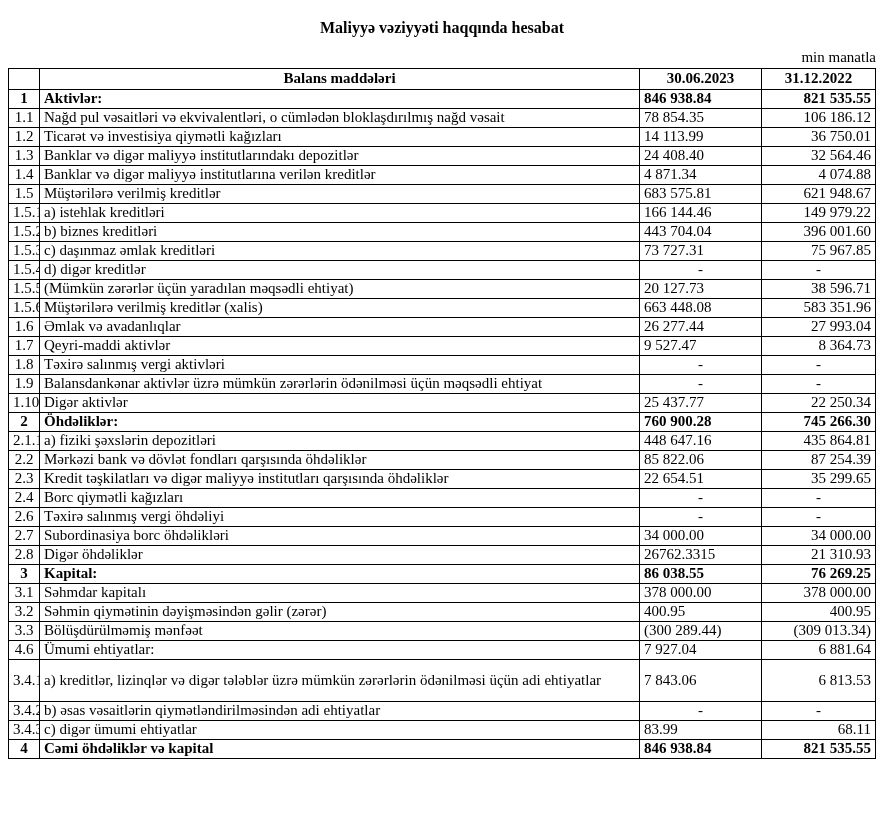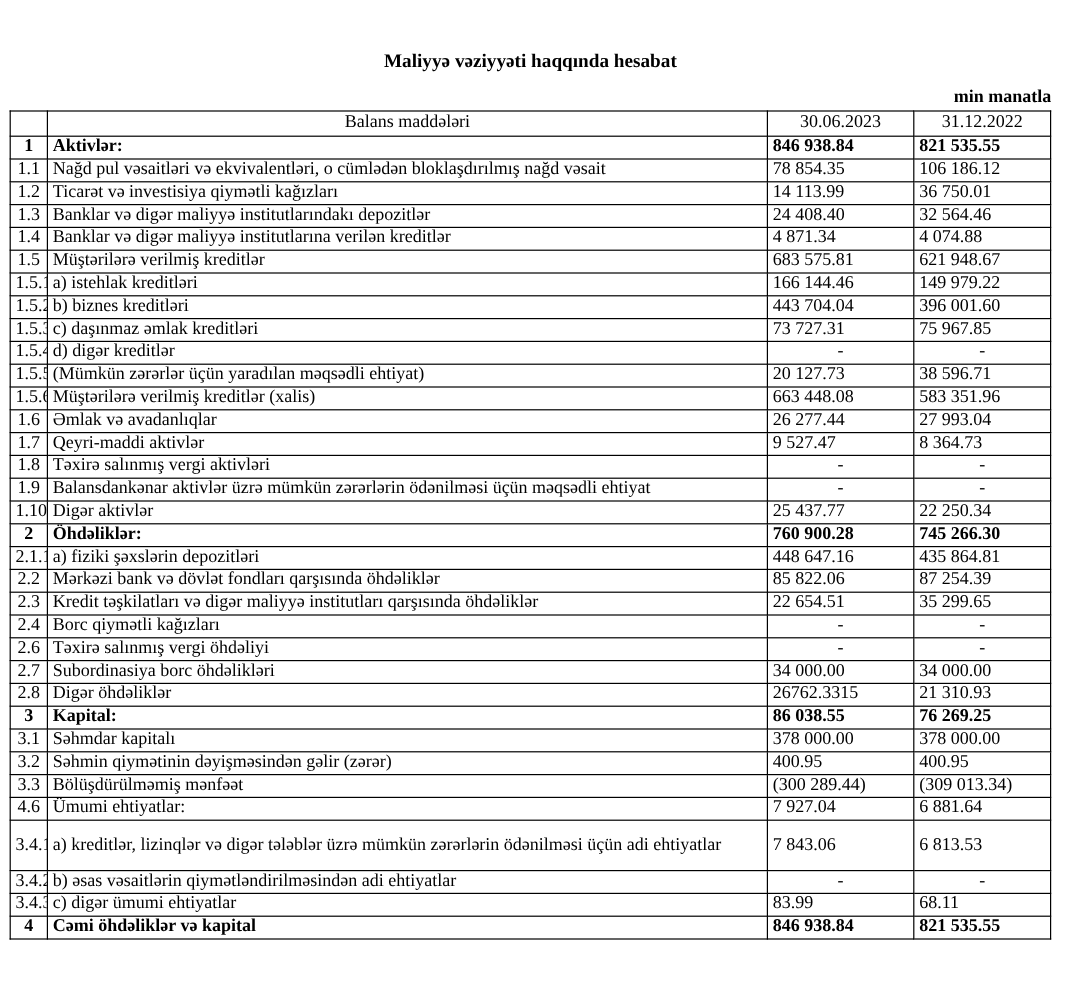--- a/index.html
+++ b/index.html
@@ -4,57 +4,57 @@
 <style>
   * { margin: 0; padding: 0; box-sizing: border-box; }
   html, body { background: #ffffff; }
   body {
     width: 888px;
     height: 825px;
     font-family: "Liberation Serif", serif;
     color: #000;
     overflow: hidden;
   }
-  .page { padding: 14px 12px 0 8px; margin-top: 24px; }
+  .page { padding: 14px 12px 0 8px; }
   .report-title {
     font-size: 16px;
     font-weight: bold;
     text-align: center;
     margin-top: 5px;
     margin-bottom: 12px;
   }
   .unit-note {
     font-size: 15px;
-    font-weight: bold;
+    font-weight: normal;
     text-align: right;
     margin-bottom: 2px;
   }
   table.balance {
     width: 100%;
     border-collapse: collapse;
     font-size: 15px;
     table-layout: fixed;
   }
   table.balance th, table.balance td {
     border: 1px solid #000;
     padding: 0 4px;
     height: 19px;
     line-height: 1.15;
     vertical-align: middle;
     overflow: hidden;
   }
   table.balance th {
-    font-weight: normal;
+    font-weight: bold;
     text-align: center;
     height: 21px;
   }
   .col-no   { width: 31px;  text-align: center; padding: 0 1px; }
   .col-item { width: 600px; text-align: left; }
   .col-val  { width: 122px; padding-right: 6px; }
-  .col-val2 { width: 114px; text-align: left; padding-right: 6px; }
+  .col-val2 { width: 114px; text-align: right; padding-right: 6px; }
   td.dash { text-align: center; }
   tr.bold td { font-weight: bold; }
   tr.tall td { height: 42px; }
 </style>
 </head>
 <body>
 
 <div class="page">
   <div class="report-title">Maliyyə vəziyyəti haqqında hesabat</div>
   <div class="unit-note">min manatla</div>

